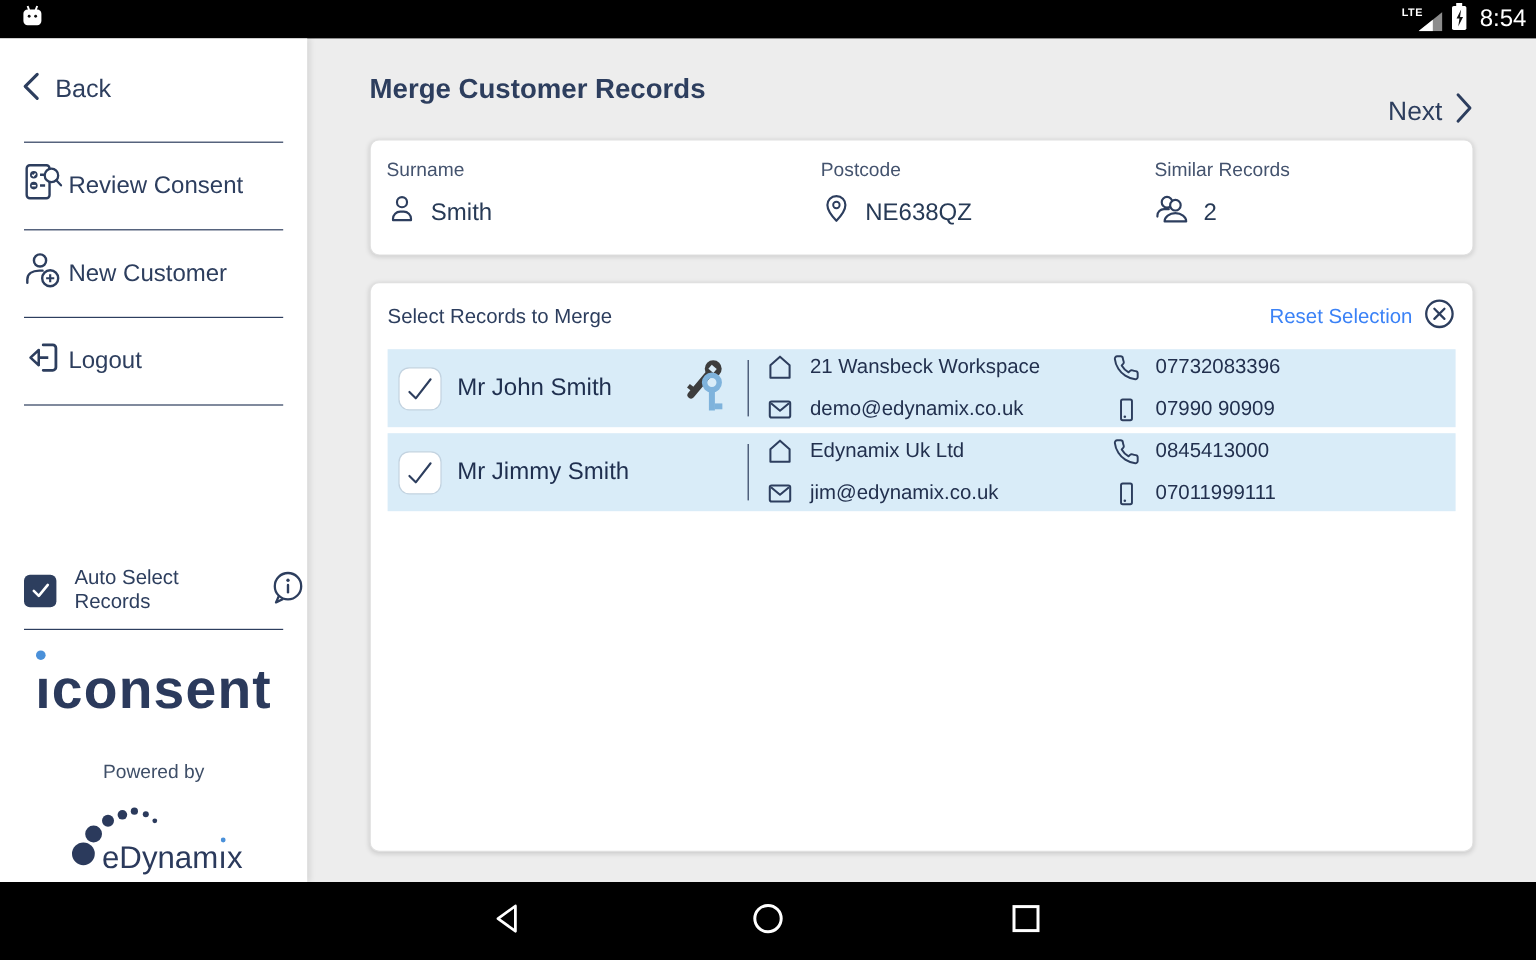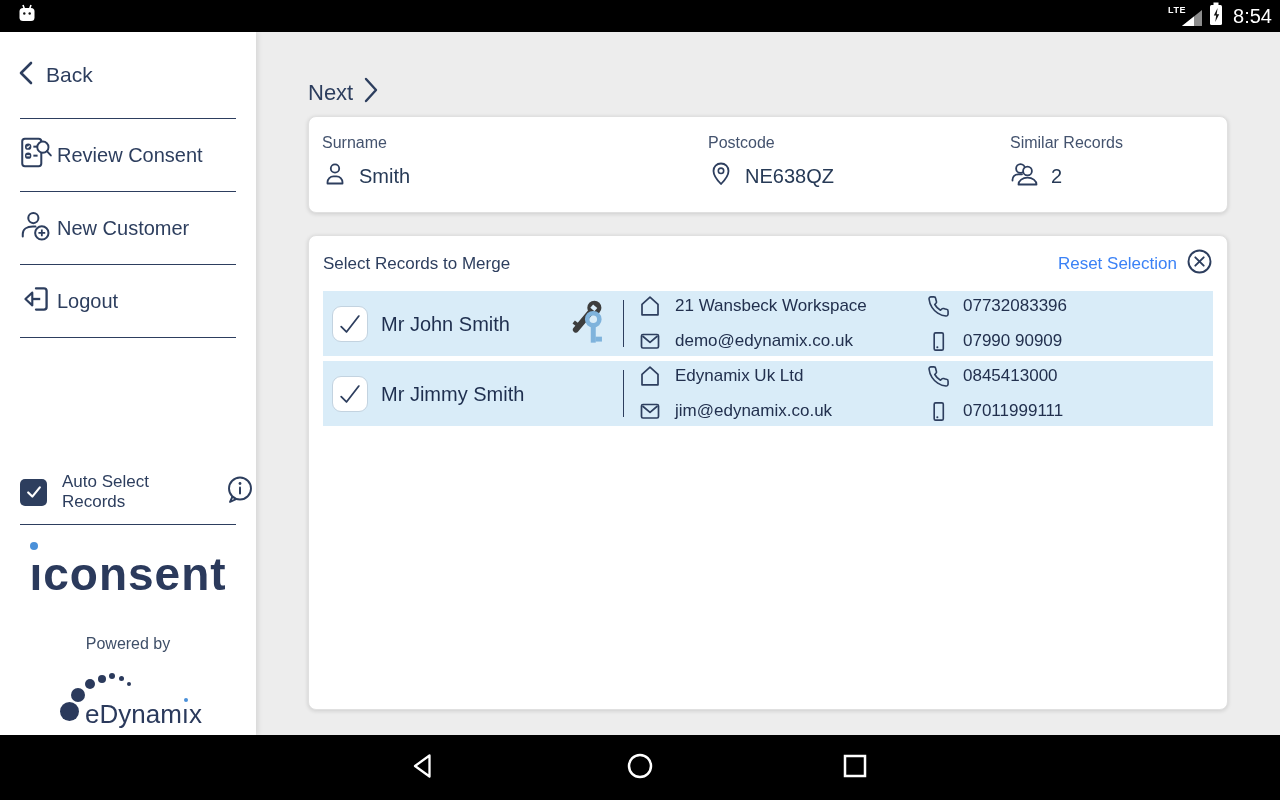--- a/index.html
+++ b/index.html
@@ -45,21 +45,21 @@
 
   
   .main { position:absolute; top:0; left:256px; width:1024px; height:703px; padding:0 52px; }
   .page-header { height:84px; display:flex; align-items:center; justify-content:space-between; }
   .page-title { font-size:23px; font-weight:bold; color:#2d3e5e; }
   .next-btn { display:flex; align-items:center; gap:10px; font-size:22px; color:#2d3e5e; cursor:pointer;margin-top:38px; }
 
   .card { background:#fff; border:1px solid #e0e0e0; border-radius:8px;
           box-shadow:0 1px 4px rgba(0,0,0,.14); }
   .summary-card { height:97px; padding:17px 0 0 13px; display:grid;
-                  grid-template-columns:362px 278px auto;gap:24px; }
+                  grid-template-columns:362px 278px auto; }
   .sum-label { font-size:16px; color:#44536e; }
   .sum-value { margin-top:9px; display:flex; align-items:center; gap:11px;
                font-size:20px; color:#273a56; }
 
   .merge-card { margin-top:22px; height:475px; padding:0 14px; }
   .merge-head { height:55px; display:flex; align-items:center; justify-content:space-between; }
   .merge-title { font-size:17px; color:#2d3e5e; }
   .reset-btn { display:flex; align-items:center; gap:9px; font-size:17px; color:#3b82f6; cursor:pointer; }
 
   .record-row { position:relative; height:65px; background:#d9ecf8; margin-bottom:5px; cursor:pointer; }
@@ -202,20 +202,21 @@
         <span class="edx-dot" style="left:66px; top:13px; width:5px;  height:5px;"></span>
         <span class="edx-dot" style="left:74px; top:19px; width:4px;  height:4px;"></span>
         <span class="edx-text"><span>eDynam</span><span class="dotless">ı<span class="bluedot"></span></span>x</span>
       </div>
     </div>
   </div>
 
   <div class="main">
 
     <div class="page-header">
+      <div class="page-title">Merge Customer Records</div>
       <div class="next-btn">
         <span>Next</span>
         <span>
           <svg width="16" height="28" viewBox="0 0 16 28">
             <polyline points="3,3 13,14 3,25" fill="none" stroke="#2d3e5e" stroke-width="2.4" stroke-linecap="round" stroke-linejoin="round"></polyline>
           </svg>
         </span>
       </div>
     </div>
 

